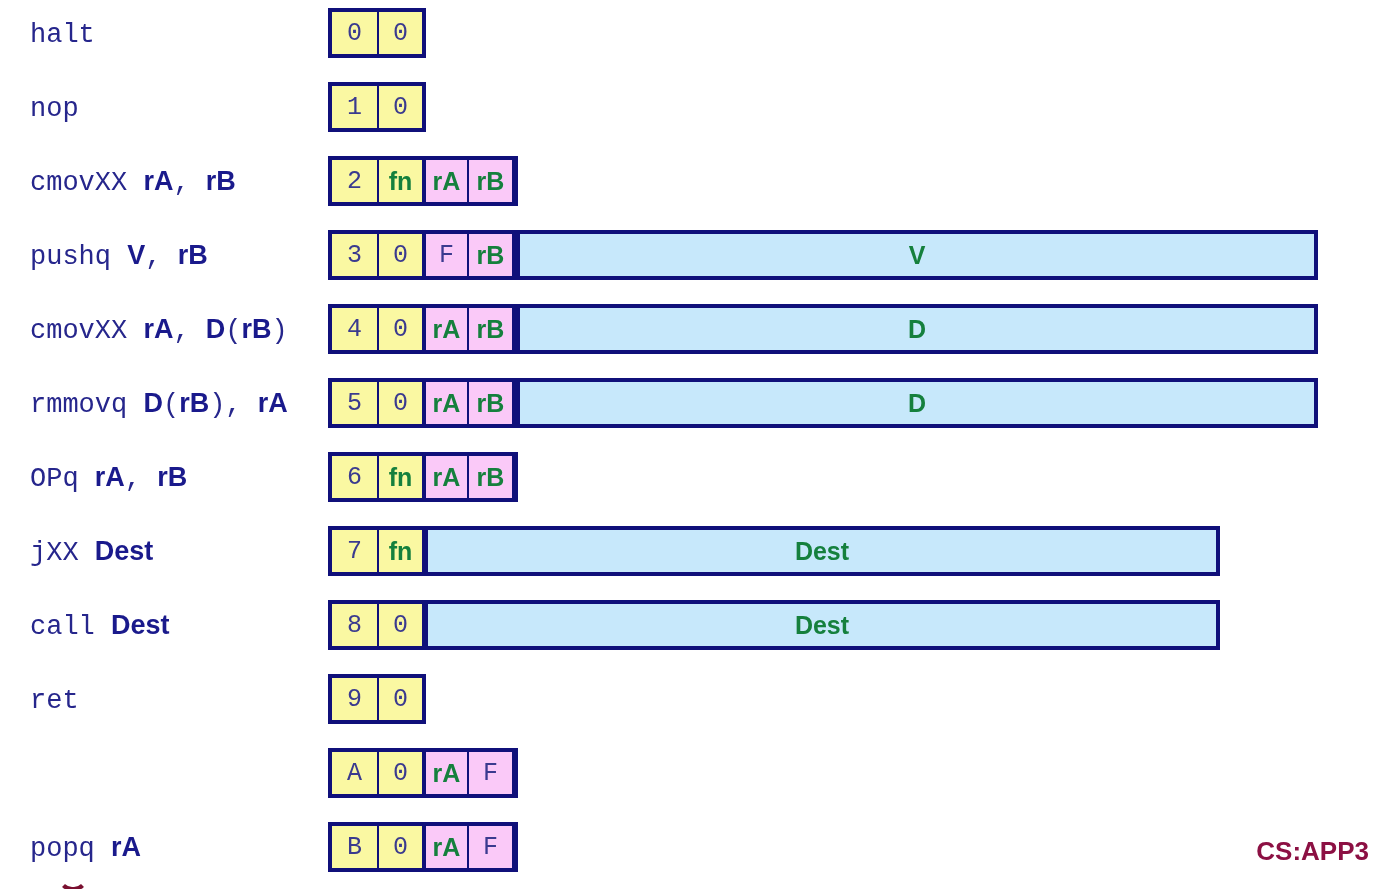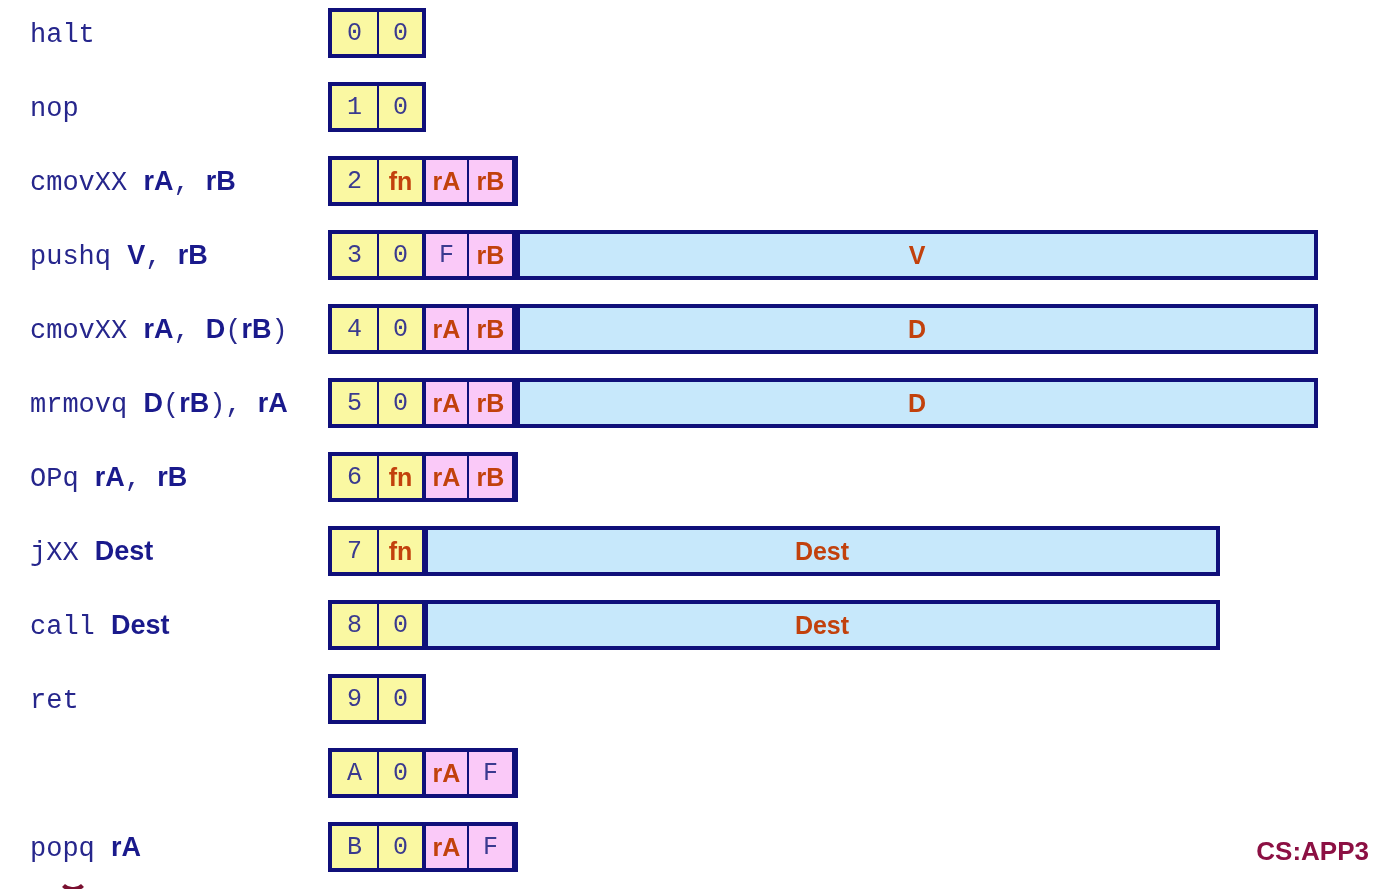--- a/index.html
+++ b/index.html
@@ -93,21 +93,21 @@
   .cell.blue   { background: #c7e8fb; }
 
   .cell .t-mono {
     font-family: "Liberation Mono", "DejaVu Sans Mono", monospace;
     font-weight: normal;
     color: #3a3a8f;
   }
   .cell .t-sans {
     font-family: "Liberation Sans", sans-serif;
     font-weight: bold;
-    color: #c2410c;
+    color: #15803d;
   }
 
   
   #csapp-watermark {
     position: absolute;
     right: 8px;
     bottom: 22px;
     font-family: "Liberation Sans", sans-serif;
     font-weight: bold;
     font-size: 26px;
@@ -220,21 +220,21 @@
           <span class="t-sans">rB</span>
         </div>
       </div>
       <div class="enc" style="left: 516px; width: 802px;">
         <div class="cell wide blue">
           <span class="t-sans">D</span>
         </div>
       </div>
     </div>
     <div class="instr-row" style="top: 372px;">
-      <div class="instr-label"><span class="mn">mrmovq</span><span class="mn">&nbsp;</span><span><span class="op">D</span><span class="mn">(</span><span class="op">rB</span><span class="mn">), </span><span class="op">rA</span></span></div>
+      <div class="instr-label"><span class="mn">rmmovq</span><span class="mn">&nbsp;</span><span><span class="op">D</span><span class="mn">(</span><span class="op">rB</span><span class="mn">), </span><span class="op">rA</span></span></div>
       <div class="enc" style="left: 328px; width: 190px;">
         <div class="cell nib yellow">
           <span class="t-mono">5</span>
         </div>
         <div class="cell nib yellow">
           <span class="t-mono">0</span>
         </div>
         <div class="cell nib pink sep-thick">
           <span class="t-sans">rA</span>
         </div>

